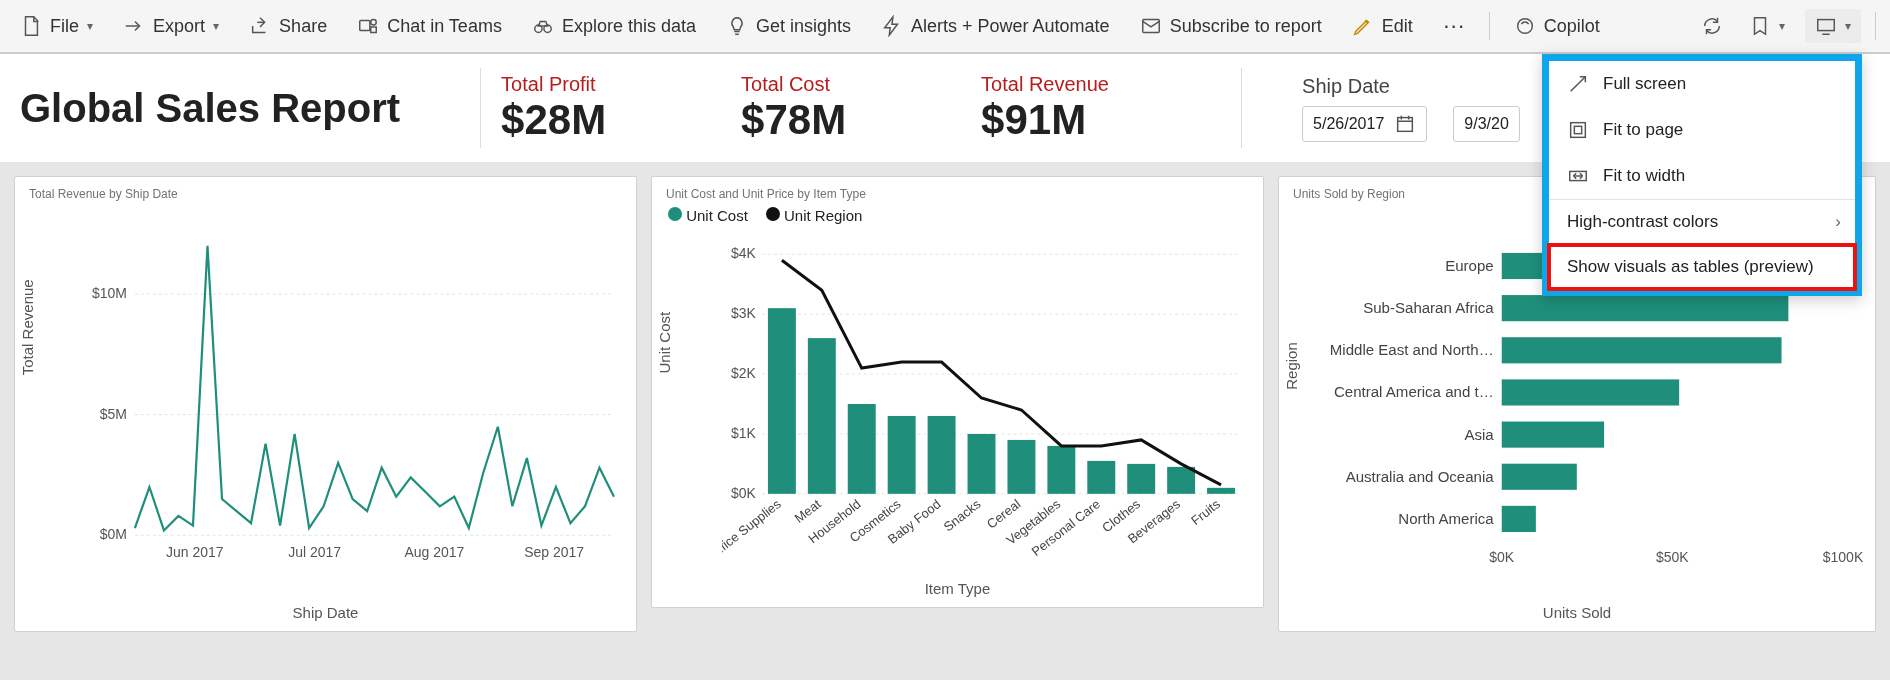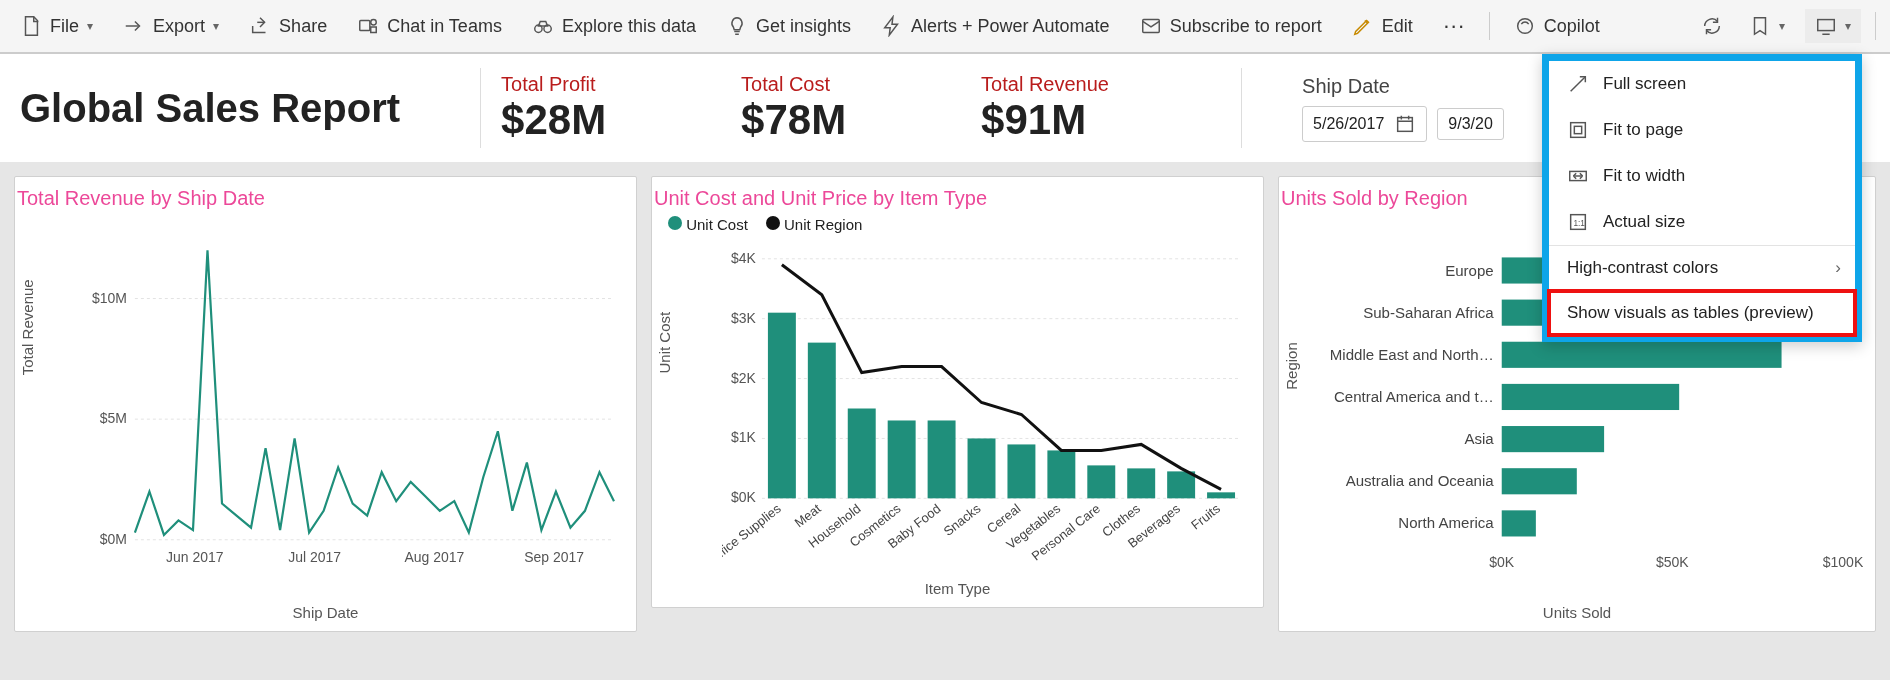--- a/index.html
+++ b/index.html
@@ -50,36 +50,36 @@
     font-size: 40px;
     font-weight: 700;
     padding-right: 60px;
   }
   .vdiv { width:1px; height:80px; background:#ddd; margin: 0 20px; }
   .kpi { min-width: 240px; }
   .kpi .label { font-size: 20px; color:#b91c1c; }
   .kpi .value { font-size: 42px; font-weight: 600; }
   .filter-block { margin-left: 40px; }
   .filter-label { font-size: 20px; color:#444; margin-bottom:8px; }
-  .date-inputs { display:flex; gap:10px;align-items:center; }
+  .date-inputs { display:flex; gap:26px; }
   .date-box {
     border:1px solid #ccc; border-radius:3px; padding:6px 10px;
     display:flex; align-items:center; gap:10px; font-size:16px; background:#fff;
   }
 
   
   .charts {
     display:flex; gap:14px; padding:14px;
   }
   .card {
     background:#fff; border:1px solid #d0d0d0; border-radius:2px;
     position:relative;
     display:flex; flex-direction:column;
   }
-  .card-title { font-size:20px; padding:10px 2px 4px; color:#ec4899; }
+  .card-title { font-size:12px; padding:10px 14px 4px; color:#737373; }
   .axis-label-y {
     position:absolute; left:4px; top:50%;
     transform: rotate(-90deg) translateX(30%);
     transform-origin: left top;
     font-size:15px; color:#555;
   }
   .axis-label-x { text-align:center; font-size:15px; color:#555; padding:4px 0 10px; }
   .chart-body { flex:1; position:relative; padding:10px 12px 4px 70px; }
   .svgplot { width:100%; height:100%; }
 
@@ -268,29 +268,20 @@
     </div>
     <div class="vm-item">
       <span class="icon">
           <svg viewBox="0 0 24 24">
             <rect x="3" y="7" width="18" height="10"></rect>
             <path d="M7 12h10"></path>
             <path d="M7 12l3-3M7 12l3 3M17 12l-3-3M17 12l-3 3"></path>
           </svg>
         </span>
       <span>Fit to width</span>
-    </div>
-    <div class="vm-item">
-      <span class="icon">
-          <svg viewBox="0 0 24 24">
-            <rect x="4" y="4" width="16" height="16"></rect>
-            <text x="7" y="16" font-size="9" fill="#555" stroke="none">1:1</text>
-          </svg>
-        </span>
-      <span>Actual size</span>
     </div>
     <div class="vm-sep"></div>
     <div class="vm-item">
       <span>High-contrast colors</span>
       <span class="vm-chev">›</span>
     </div>
     <div class="vm-sep"></div>
     <div class="vm-item highlight-red">
       <span>Show visuals as tables (preview)</span>
     </div>

